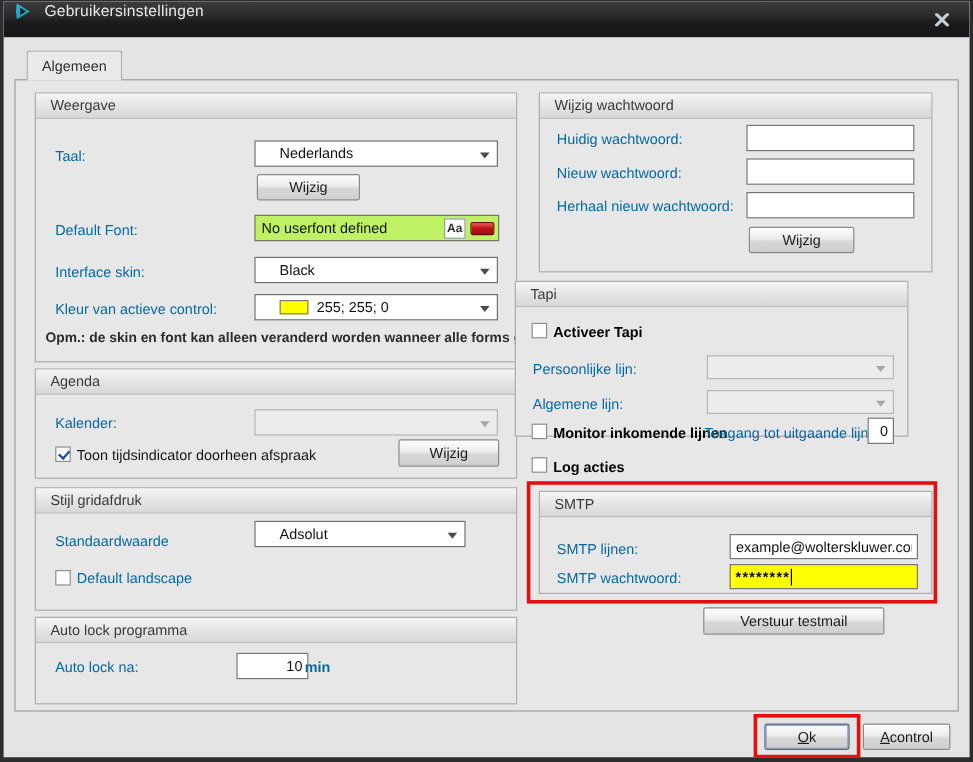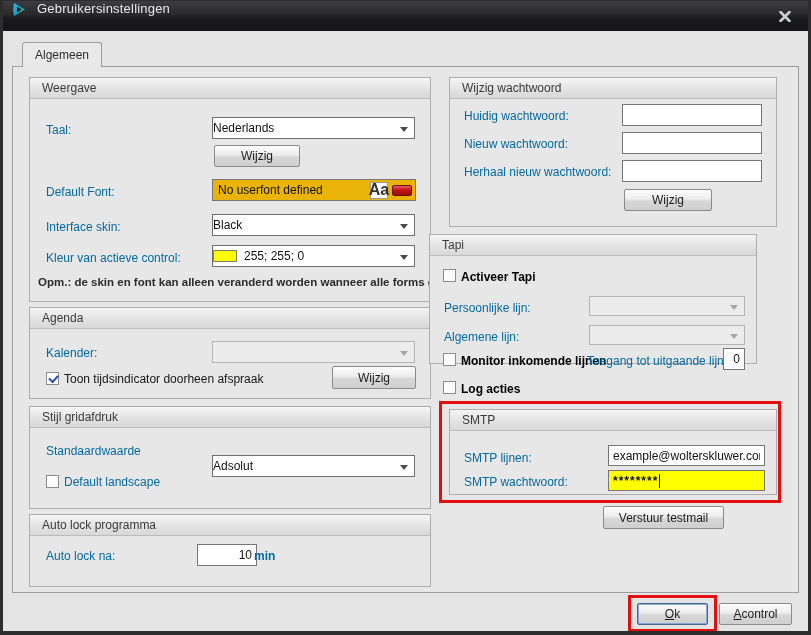--- a/index.html
+++ b/index.html
@@ -58,21 +58,21 @@
     color: #3a3a3a;
   }
   .lbl { position: absolute; white-space: nowrap; color: #0369a1; }
   .lbl.dark { color: #161616; }
   .lbl.bold { font-weight: bold; color: #000000; }
   
   .combo {
     position: absolute; height: 22px;
     background: #ffffff; border: 1px solid #6f6f6f;
     display: flex; align-items: center;
-    padding: 0 18px 0 0; color: #111;
+    padding: 0 18px 0 20px; color: #111;
   }
   .combo .arrow {
     position: absolute; right: 6px; top: 9px;
     width: 0; height: 0;
     border-left: 4px solid transparent; border-right: 4px solid transparent;
     border-top: 5px solid #4a4a4a;
   }
   .combo.disabled { background: #ececec; border-color: #b5b5b5; }
   .combo.disabled .arrow { border-top-color: #a6a6a6; }
   .swatch {
@@ -102,28 +102,28 @@
     background: #fdfdfd; border: 1px solid #8c8c8c;
   }
   .checkbox.checked::after {
     content: ""; position: absolute; left: 2px; top: 2px;
     width: 7px; height: 4px;
     border-left: 2px solid #2a4f9e; border-bottom: 2px solid #2a4f9e;
     transform: rotate(-48deg);
   }
   .fontfield {
     position: absolute; height: 22px;
-    background: #eab308; border: 1px solid #767676;
+    background: #bef264; border: 1px solid #767676;
     display: flex; align-items: center; padding: 0 3px 0 5px; color: #111;
   }
   .fontfield .ftext { flex: 1 1 auto; overflow: hidden; white-space: nowrap; }
   .aa-btn {
     flex: 0 0 auto; width: 18px; height: 17px; margin-right: 4px;
     border: 1px solid #9a9a9a; background: #fbfbfb;
-    font-size: 16px; font-weight: bold; color: #333;
+    font-size: 10px; font-weight: bold; color: #333;
     display: flex; align-items: center; justify-content: center;
   }
   .red-pill {
     flex: 0 0 auto; width: 20px; height: 11px;
     border: 1px solid #6d0c0c; border-radius: 2px;
     background: linear-gradient(#e86060, #c01414 45%, #9e0f0f);
   }
   .note {
     position: absolute; font-weight: bold; font-size: 11.5px; color: #2c2c2c;
     white-space: nowrap; overflow: hidden;
@@ -206,21 +206,21 @@
         <span class="arrow"></span>
       </div>
       <span class="checkbox checked" style="left:16px;top:64px"></span>
       <span class="lbl dark" style="left:34px;top:64px">Toon tijdsindicator doorheen afspraak</span>
       <div class="btn" style="left:302px;top:58px;width:84px;height:23px">Wijzig</div>
     </div>
 
     <div class="group" style="left:16px;top:339px;width:402px;height:103px">
       <div class="group-header">Stijl gridafdruk</div>
       <span class="lbl" style="left:16px;top:37px">Standaardwaarde</span>
-      <div class="combo" style="left:182px;top:48px;width:203px">
+      <div class="combo" style="left:182px;top:27px;width:176px">
         <span>Adsolut</span>
         <span class="arrow"></span>
       </div>
       <span class="checkbox" style="left:16px;top:68px"></span>
       <span class="lbl" style="left:34px;top:68px">Default landscape</span>
     </div>
 
     <div class="group" style="left:16px;top:447px;width:402px;height:73px">
       <div class="group-header">Auto lock programma</div>
       <span class="lbl" style="left:16px;top:34px">Auto lock na:</span>
@@ -267,21 +267,21 @@
       <div class="group-header">SMTP</div>
       <span class="lbl" style="left:14px;top:41px">SMTP lijnen:</span>
       <input class="txt" style="left: 158px; top: 35px; width: 157px; height: 21px;" value="example@wolterskluwer.com">
       <span class="lbl" style="left:14px;top:65px">SMTP wachtwoord:</span>
       <div class="yellowfield" style="left:158px;top:60px;width:157px">
         <span>********</span>
         <span class="caret"></span>
       </div>
     </div>
 
-    <div class="btn" style="left:590px;top:439px;width:121px;height:23px">Verstuur testmail</div>
+    <div class="btn" style="left:573px;top:439px;width:151px;height:23px">Verstuur testmail</div>
 
   </div>
 
   <div class="hl-box" style="left:625px;top:594px;width:89px;height:37px"></div>
   <div class="btn focused" style="left:634px;top:602px;width:71px">
     <span><u>O</u><span>k</span></span>
   </div>
   <div class="btn" style="left:716px;top:602px;width:73px">
     <span><u>A</u><span>control</span></span>
   </div>

